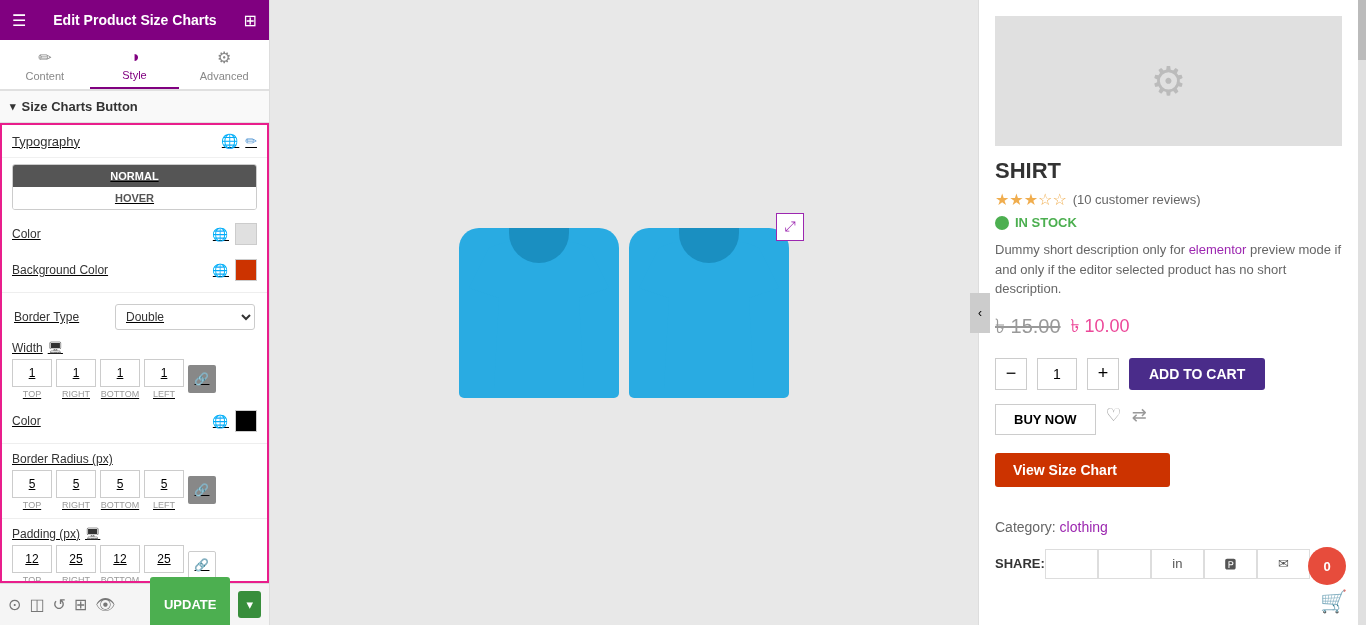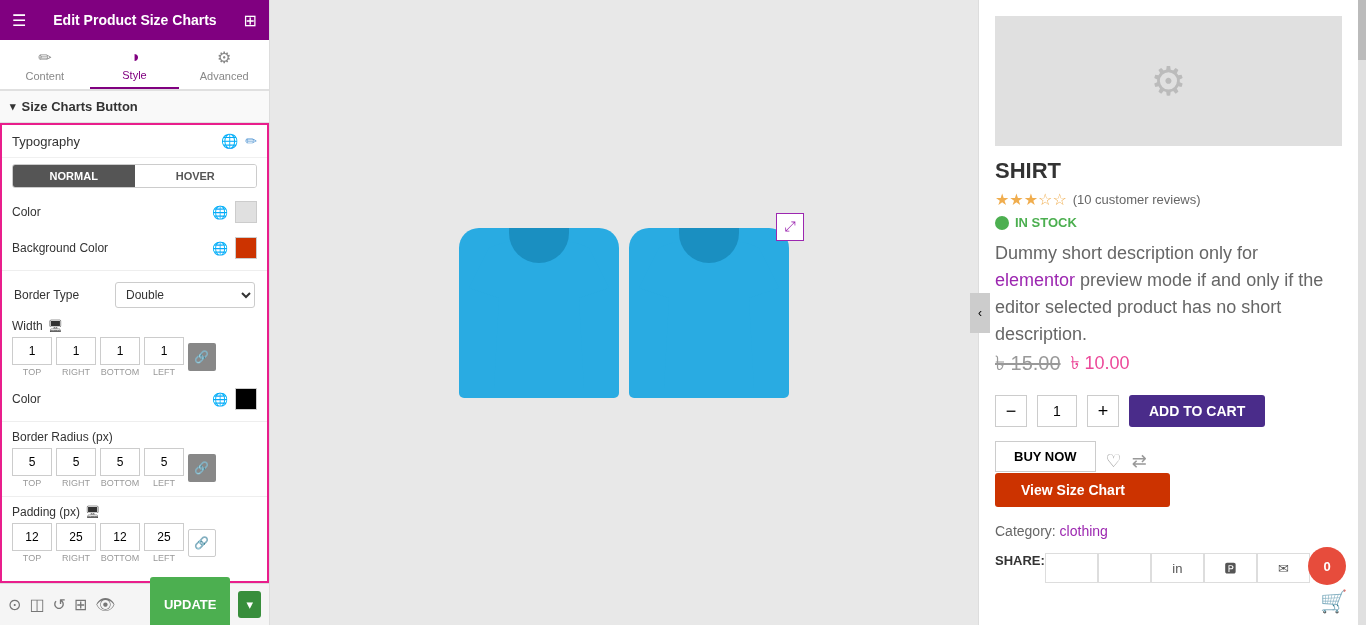--- a/index.html
+++ b/index.html
@@ -63,40 +63,42 @@
       border-bottom: 1px solid #e0e0e0;
       cursor: pointer;
     }
     .panel-section-header .arrow { margin-right: 6px; font-size: 11px; }
 
     .panel-content {
       flex: 1;
       overflow-y: auto;
       border: 2px solid #e91e8c;
       margin: 0;
+      text-decoration: underline;
     }
 
     .typography-row {
       display: flex;
       align-items: center;
       justify-content: space-between;
       padding: 8px 10px;
       border-bottom: 1px solid #f0f0f0;
     }
     .typography-label { font-size: 13px; color: #333; }
     .typography-icons { display: flex; gap: 6px; align-items: center; }
     .icon-globe { color: #aaa; font-size: 14px; }
     .icon-pencil { color: #5b9bd5; font-size: 14px; }
 
     .toggle-row {
       display: flex;
       margin: 6px 10px;
       border: 1px solid #ccc;
       border-radius: 3px;
       overflow: hidden;
+      flex-direction: column;
     }
     .toggle-btn {
       flex: 1;
       padding: 5px;
       text-align: center;
       font-size: 11px;
       font-weight: bold;
       cursor: pointer;
       background: #fff;
       color: #555;
@@ -316,21 +318,21 @@
     .product-title { font-size: 22px; font-weight: bold; color: #333; margin-bottom: 6px; }
 
     .rating-row { display: flex; align-items: center; gap: 6px; margin-bottom: 6px; }
     .stars { color: #f0ad4e; font-size: 16px; }
     .review-count { font-size: 13px; color: #666; }
 
     .stock-row { display: flex; align-items: center; gap: 6px; margin-bottom: 10px; }
     .stock-dot { width: 14px; height: 14px; background: #4CAF50; border-radius: 50%; }
     .stock-text { font-size: 13px; font-weight: bold; color: #4CAF50; }
 
-    .product-desc { font-size: 18px; color: #666; line-height: 1.5; margin-bottom: 0; }
+    .product-desc { font-size: 13px; color: #666; line-height: 1.5; margin-bottom: 12px; }
     .product-desc a { color: #9c27b0; text-decoration: none; }
 
     .price-row { display: flex; align-items: center; gap: 10px; margin-bottom: 14px; }
     .old-price { font-size: 20px; color: #999; text-decoration: line-through; }
     .new-price { font-size: 18px; color: #ec4899; }
 
     .qty-row { display: flex; align-items: center; gap: 10px; margin-bottom: 14px; }
     .qty-btn {
       width: 32px; height: 32px;
       border: 1px solid #ccc;
@@ -349,49 +351,49 @@
       background: #4a2c8a;
       color: #fff;
       border: none;
       padding: 8px 20px;
       font-size: 14px;
       font-weight: bold;
       cursor: pointer;
       border-radius: 3px;
     }
 
-    .action-row { display: flex; align-items: flex-end; gap: 10px; margin-bottom: 1px; }
+    .action-row { display: flex; align-items: flex-start; gap: 10px; margin-bottom: 18px; }
     .buy-now-btn {
       background: #fff;
       border: 1px solid #ccc;
       padding: 7px 18px;
       font-size: 13px;
       font-weight: bold;
       cursor: pointer;
     }
     .action-icon { color: #999; font-size: 18px; cursor: pointer; }
 
     .size-chart-btn {
       background: #cc3300;
       color: #fff;
       border: none;
-      padding: 9px 26px;
+      padding: 9px 18px;
       font-size: 14px;
       font-weight: bold;
       cursor: pointer;
       border-radius: 3px;
-      margin-bottom: 16px;
+      margin-bottom: 32px;
       width: 175px;
       text-align: left;
     }
 
     .category-row { font-size: 14px; color: #666; margin-bottom: 14px; }
     .category-row a { color: #9c27b0; text-decoration: none; }
 
-    .share-row { display: flex; align-items: flex-start; }
+    .share-row { display: flex; align-items: center; }
     .share-label { font-size: 13px; font-weight: bold; color: #333; }
     .share-btn {
       width: 53px; height: 30px;
       border: 1px solid #ddd;
       background: #fff;
       display: flex; align-items: center; justify-content: center;
       cursor: pointer;
       font-size: 13px;
       color: #555;
     }

